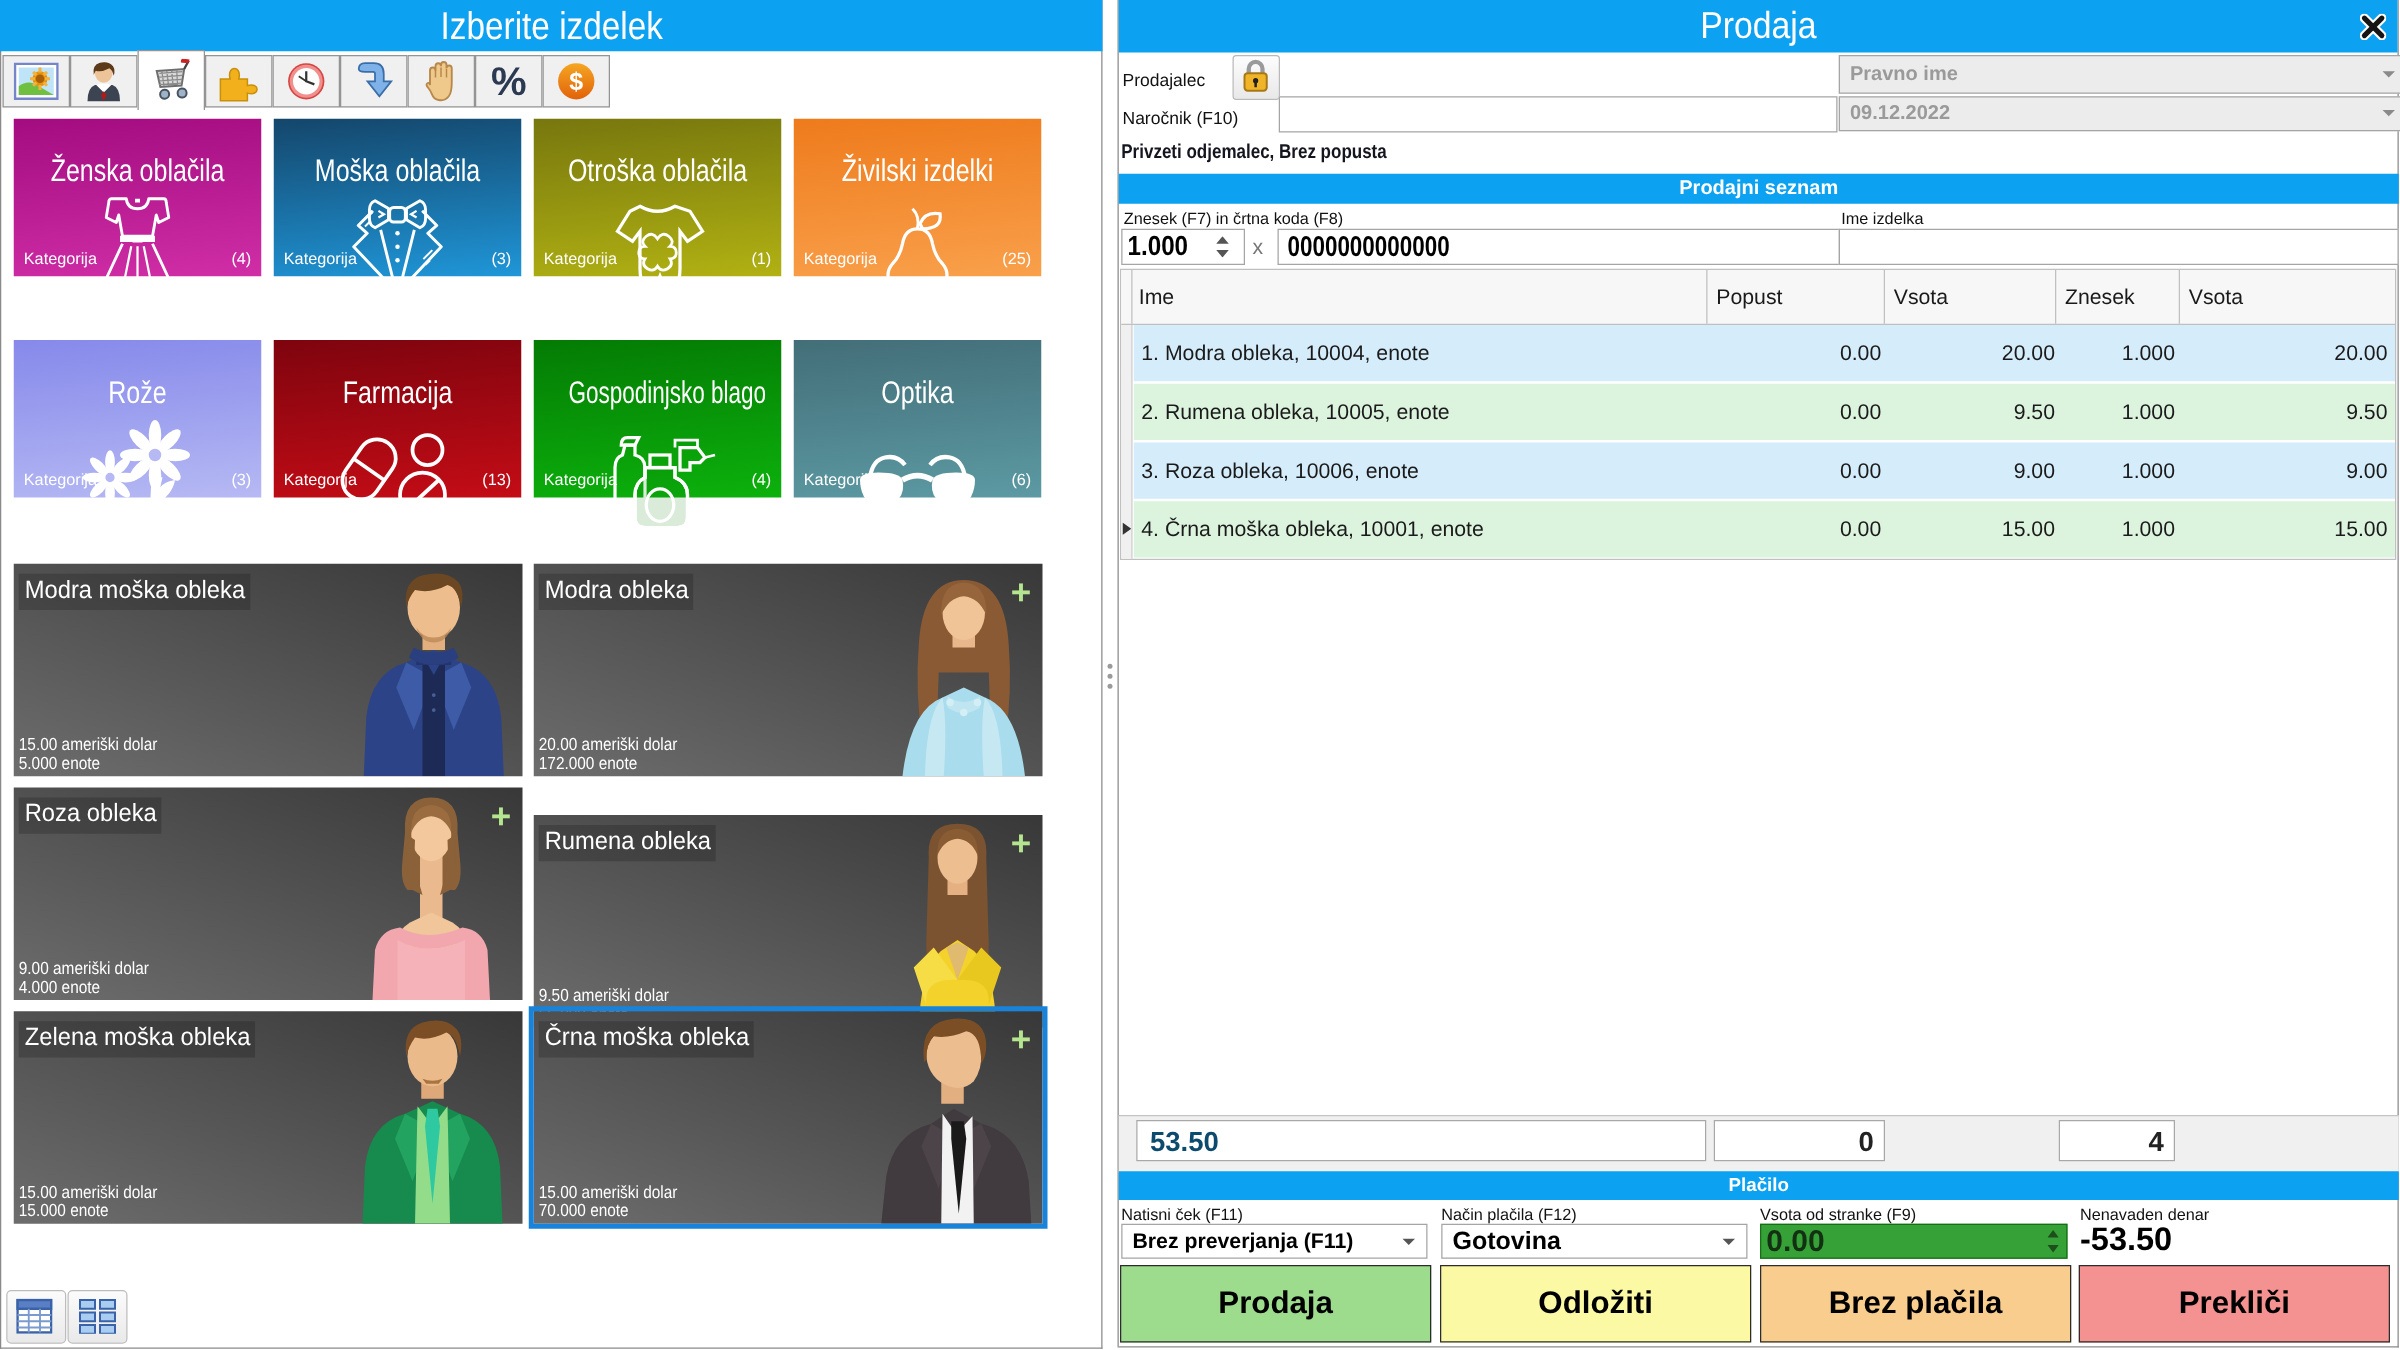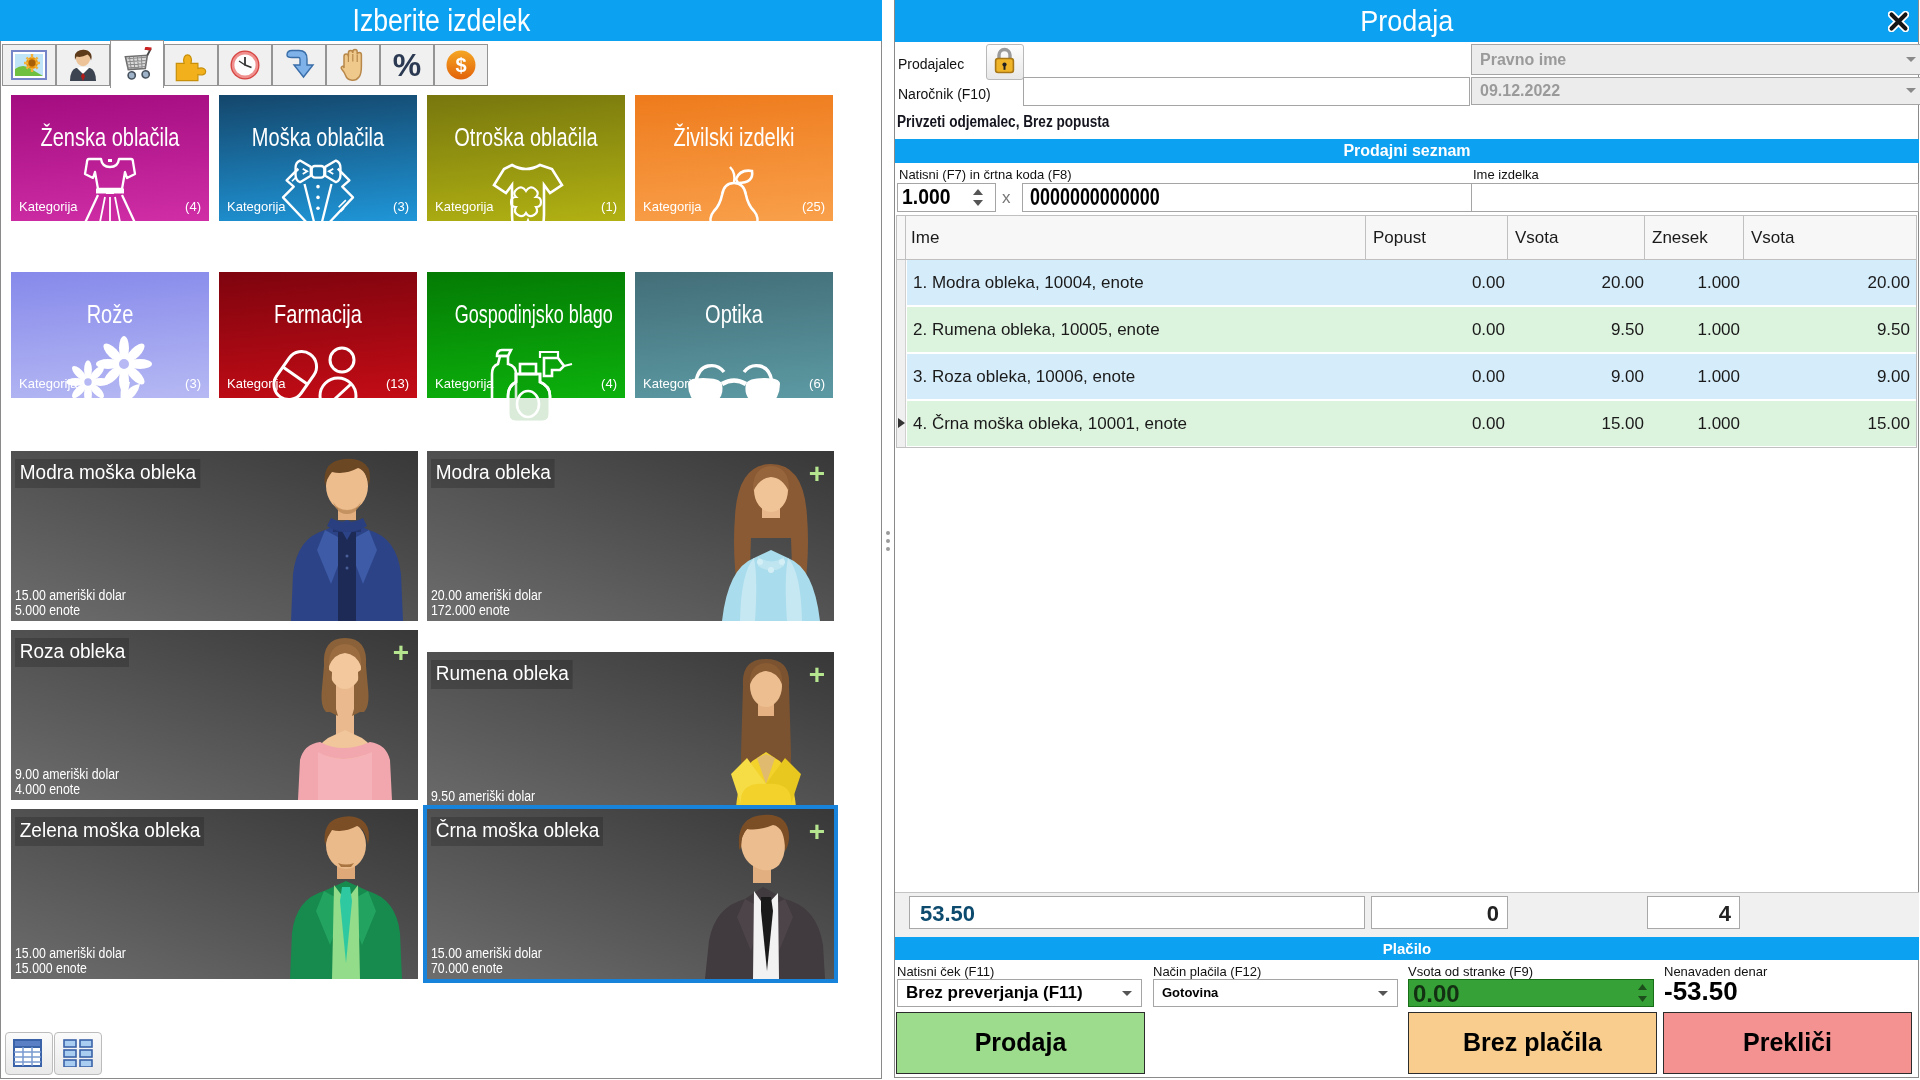--- a/index.html
+++ b/index.html
@@ -370,21 +370,21 @@
 <div class="gray-combo" style="left:1471px;top:44px;width:445px;height:29px">Pravno ime<div class="combo-arrow"></div></div>
 
 <div class="lbl" style="left:898px;top:86px;font-size:14px">Naročnik (F10)</div>
 <div class="abs" style="left:1023px;top:77px;width:445px;height:27px;background:#fff;border:1px solid #a5a5a5"></div>
 <div class="gray-combo" style="left:1471px;top:77px;width:445px;height:26px;line-height:26px">09.12.2022<div class="combo-arrow" style="top:10px"></div></div>
 
 <div class="abs" style="left:897px;top:113px;font-size:16px;font-weight:bold;color:#15151f;transform:scaleX(0.85);transform-origin:0 0;white-space:nowrap">Privzeti odjemalec, Brez popusta</div>
 
 <div class="abs titlebar" style="left:895px;top:139px;width:1024px;height:24px;font-size:16px;line-height:24px;font-weight:bold">Prodajni seznam</div>
 
-<div class="lbl" style="left:899px;top:167px">Natisni (F7) in črtna koda (F8)</div>
+<div class="lbl" style="left:899px;top:167px">Znesek (F7) in črtna koda (F8)</div>
 <div class="lbl" style="left:1473px;top:167px">Ime izdelka</div>
 
 <div class="abs" style="left:897px;top:183px;width:97px;height:27px;background:#fff;border:1px solid #a5a5a5"></div>
 <div class="abs" style="left:902px;top:184px;font-size:22px;font-weight:bold;color:#000;transform:scaleX(0.88);transform-origin:0 0">1.000</div>
 <svg class="abs" style="left:972px;top:189px" width="12" height="17" viewBox="0 0 12 17">
       <path d="M6 0 L11 6 H1 Z" fill="#555"></path>
       <path d="M6 17 L11 11 H1 Z" fill="#555"></path>
     </svg>
 <div class="abs" style="left:1002px;top:188px;font-size:17px;color:#777">x</div>
 <div class="abs" style="left:1022px;top:183px;width:448px;height:27px;background:#fff;border:1px solid #a5a5a5"></div>
@@ -444,25 +444,26 @@
 <div class="abs" style="left:1647px;top:901px;width:84px;font-size:22px;font-weight:bold;color:#222;text-align:right">4</div>
 
 <div class="abs titlebar" style="left:895px;top:937px;width:1024px;height:23px;font-size:15px;line-height:23px;font-weight:bold">Plačilo</div>
 
 <div class="lbl" style="left:897px;top:964px">Natisni ček (F11)</div>
 <div class="lbl" style="left:1153px;top:964px">Način plačila (F12)</div>
 <div class="lbl" style="left:1408px;top:964px">Vsota od stranke (F9)</div>
 <div class="lbl" style="left:1664px;top:964px">Nenavaden denar</div>
 
 <div class="abs" style="left:897px;top:979px;width:245px;height:28px;background:#fff;border:1px solid #a5a5a5;box-sizing:border-box;font-size:17px;font-weight:bold;line-height:26px;padding-left:8px">Brez preverjanja (F11)<div class="combo-arrow" style="top:11px;border-top-color:#555"></div></div>
-<div class="abs" style="left:1153px;top:979px;width:245px;height:28px;background:#fff;border:1px solid #a5a5a5;box-sizing:border-box;font-size:13px;font-weight:bold;line-height:26px;padding-left:8px">Gotovina<div class="combo-arrow" style="top:11px;border-top-color:#555"></div></div>
+<div class="abs" style="left:1153px;top:979px;width:245px;height:28px;background:#fff;border:1px solid #a5a5a5;box-sizing:border-box;font-size:20px;font-weight:bold;line-height:26px;padding-left:8px">Gotovina<div class="combo-arrow" style="top:11px;border-top-color:#555"></div></div>
 <div class="abs" style="left:1408px;top:979px;width:246px;height:28px;background:#36a136;border:1px solid #176e17;box-sizing:border-box"></div>
 <div class="abs" style="left:1413px;top:980px;font-size:24px;font-weight:bold;color:#133013">0.00</div>
 <svg class="abs" style="left:1638px;top:984px" width="9" height="18" viewBox="0 0 9 18">
       <path d="M4.5 0 L9 6 H0 Z" fill="#1c4f1c"></path>
       <path d="M4.5 18 L9 12 H0 Z" fill="#1c4f1c"></path>
     </svg>
 <div class="abs" style="left:1664px;top:976px;font-size:26px;font-weight:bold;color:#000">-53.50</div>
 
 <div class="btn" style="left:896px;width:247px;background:#9ddb8d">Prodaja</div>
+<div class="btn" style="left:1152px;width:247px;background:#fbf9a4">Odložiti</div>
 <div class="btn" style="left:1408px;width:247px;background:#f8cd8e">Brez plačila</div>
 <div class="btn" style="left:1663px;width:247px;background:#f49191">Prekliči</div>
 
 </div>
 </body></html>

